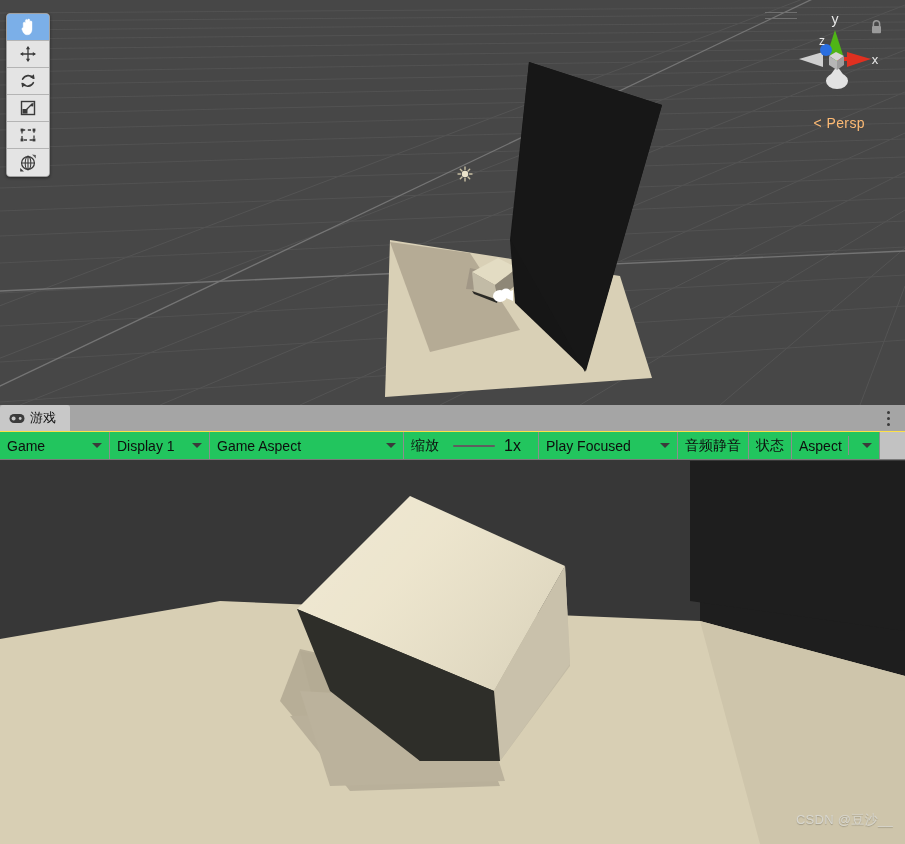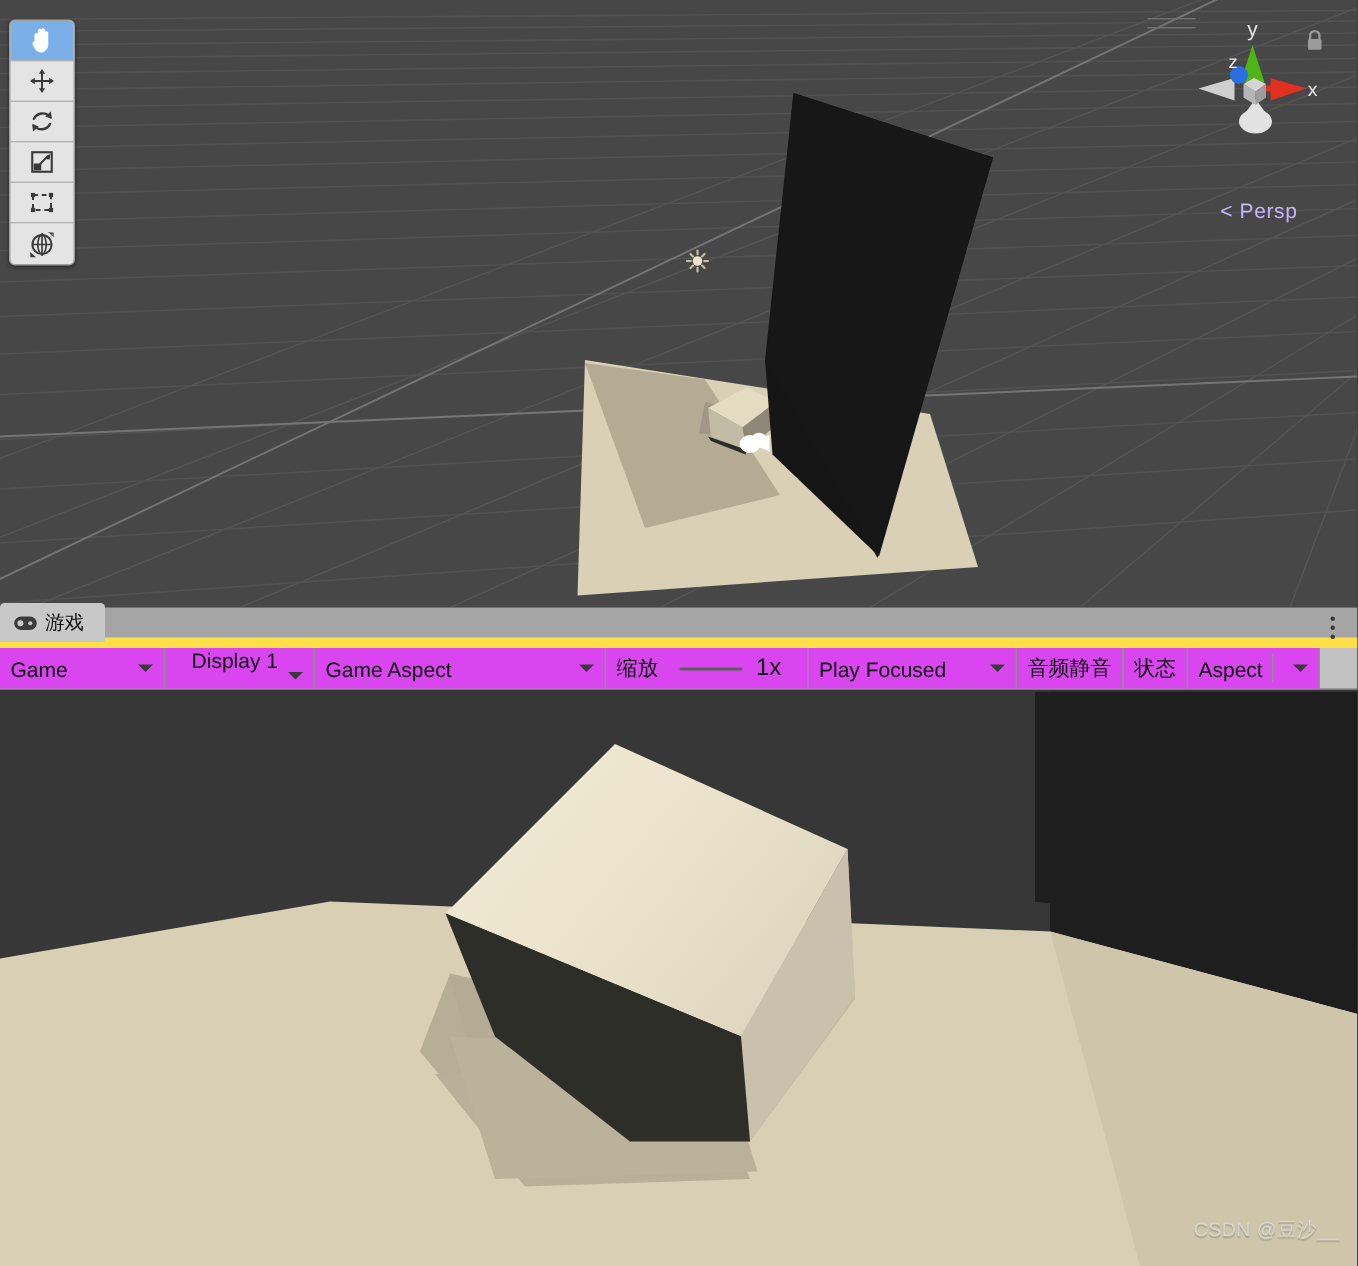--- a/index.html
+++ b/index.html
@@ -44,22 +44,22 @@
   .tool-btn.active { background: #7bafe8; }
   .tool-btn svg { display: block; }
 
   
   .scene-gizmo {
     position: absolute; right: 24px; top: 8px;
     width: 92px; height: 100px;
     z-index: 15;
   }
   .persp-label {
-    position: absolute; right: 40px; top: 132px;
-    color: #c4b5fd; font-size: 14px;
+    position: absolute; right: 40px; top: 115px;
+    color: #fdba74; font-size: 14px;
     letter-spacing: .4px;
     z-index: 15;
     white-space: nowrap;
   }
   .gizmo-menu-lines {
     position: absolute; right: 108px; top: 12px;
     width: 32px; z-index: 15;
   }
   .gizmo-menu-lines i {
     display: block; height: 1px; background: #6f6f6f; margin-bottom: 5px;
@@ -70,21 +70,21 @@
 
   
   .game-panel {
     position: absolute; left: 0; top: 405px; width: 905px; height: 439px;
     background: #383838;
   }
   .tab-strip {
     position: relative;
     height: 27px; width: 100%;
     background: #a5a5a5;
-    border-bottom: 7px solid #fde047;
+    border-bottom: 1px solid #fde047;
     display: flex; align-items: center;
   }
   .tab {
     height: 26px;
     display: flex; align-items: center; gap: 5px;
     padding: 0 14px 0 9px;
     background: #c8c8c8;
     border-top-left-radius: 3px; border-top-right-radius: 3px;
     font-size: 13px; color: #101010;
     cursor: pointer;
@@ -105,35 +105,35 @@
     border-bottom: 1px solid #7a7a7a;
     display: flex; align-items: stretch;
     font-size: 14px; color: #0e0e0e;
   }
   .tb-item {
     display: flex; align-items: center;
     padding: 0 7px;
     border-right: 1px solid #8e8e8e;
     white-space: nowrap;
     cursor: pointer;
-    background: #d946ef;
+    background: #22c55e;
   }
   .tb-item:last-child { border-right: none; }
   .tb-label { margin-right: 6px; }
   .tb-spacer { flex: 1 1 auto; }
   .caret {
     width: 0; height: 0;
     border-left: 5px solid transparent;
     border-right: 5px solid transparent;
     border-top: 5px solid #3a3a3a;
     margin-left: auto;
   }
   .caret-tight { margin-left: 6px; }
   .tb-dd-game { width: 110px; }
-  .tb-dd-display { width: 100px; flex-direction: column; }
+  .tb-dd-display { width: 100px; }
   .tb-dd-aspect { width: 194px; }
   .tb-scale { width: 135px; gap: 0; }
   .slider-track {
     width: 42px; height: 2px; background: #5e5e5e;
     margin: 0 9px 0 8px; border-radius: 1px;
   }
   .scale-val { font-size: 16px; }
   .tb-dd-play { width: 139px; }
   .tb-sep { width: 1px; background: #8e8e8e; margin: 4px 7px 4px 6px; align-self: stretch; }
 

